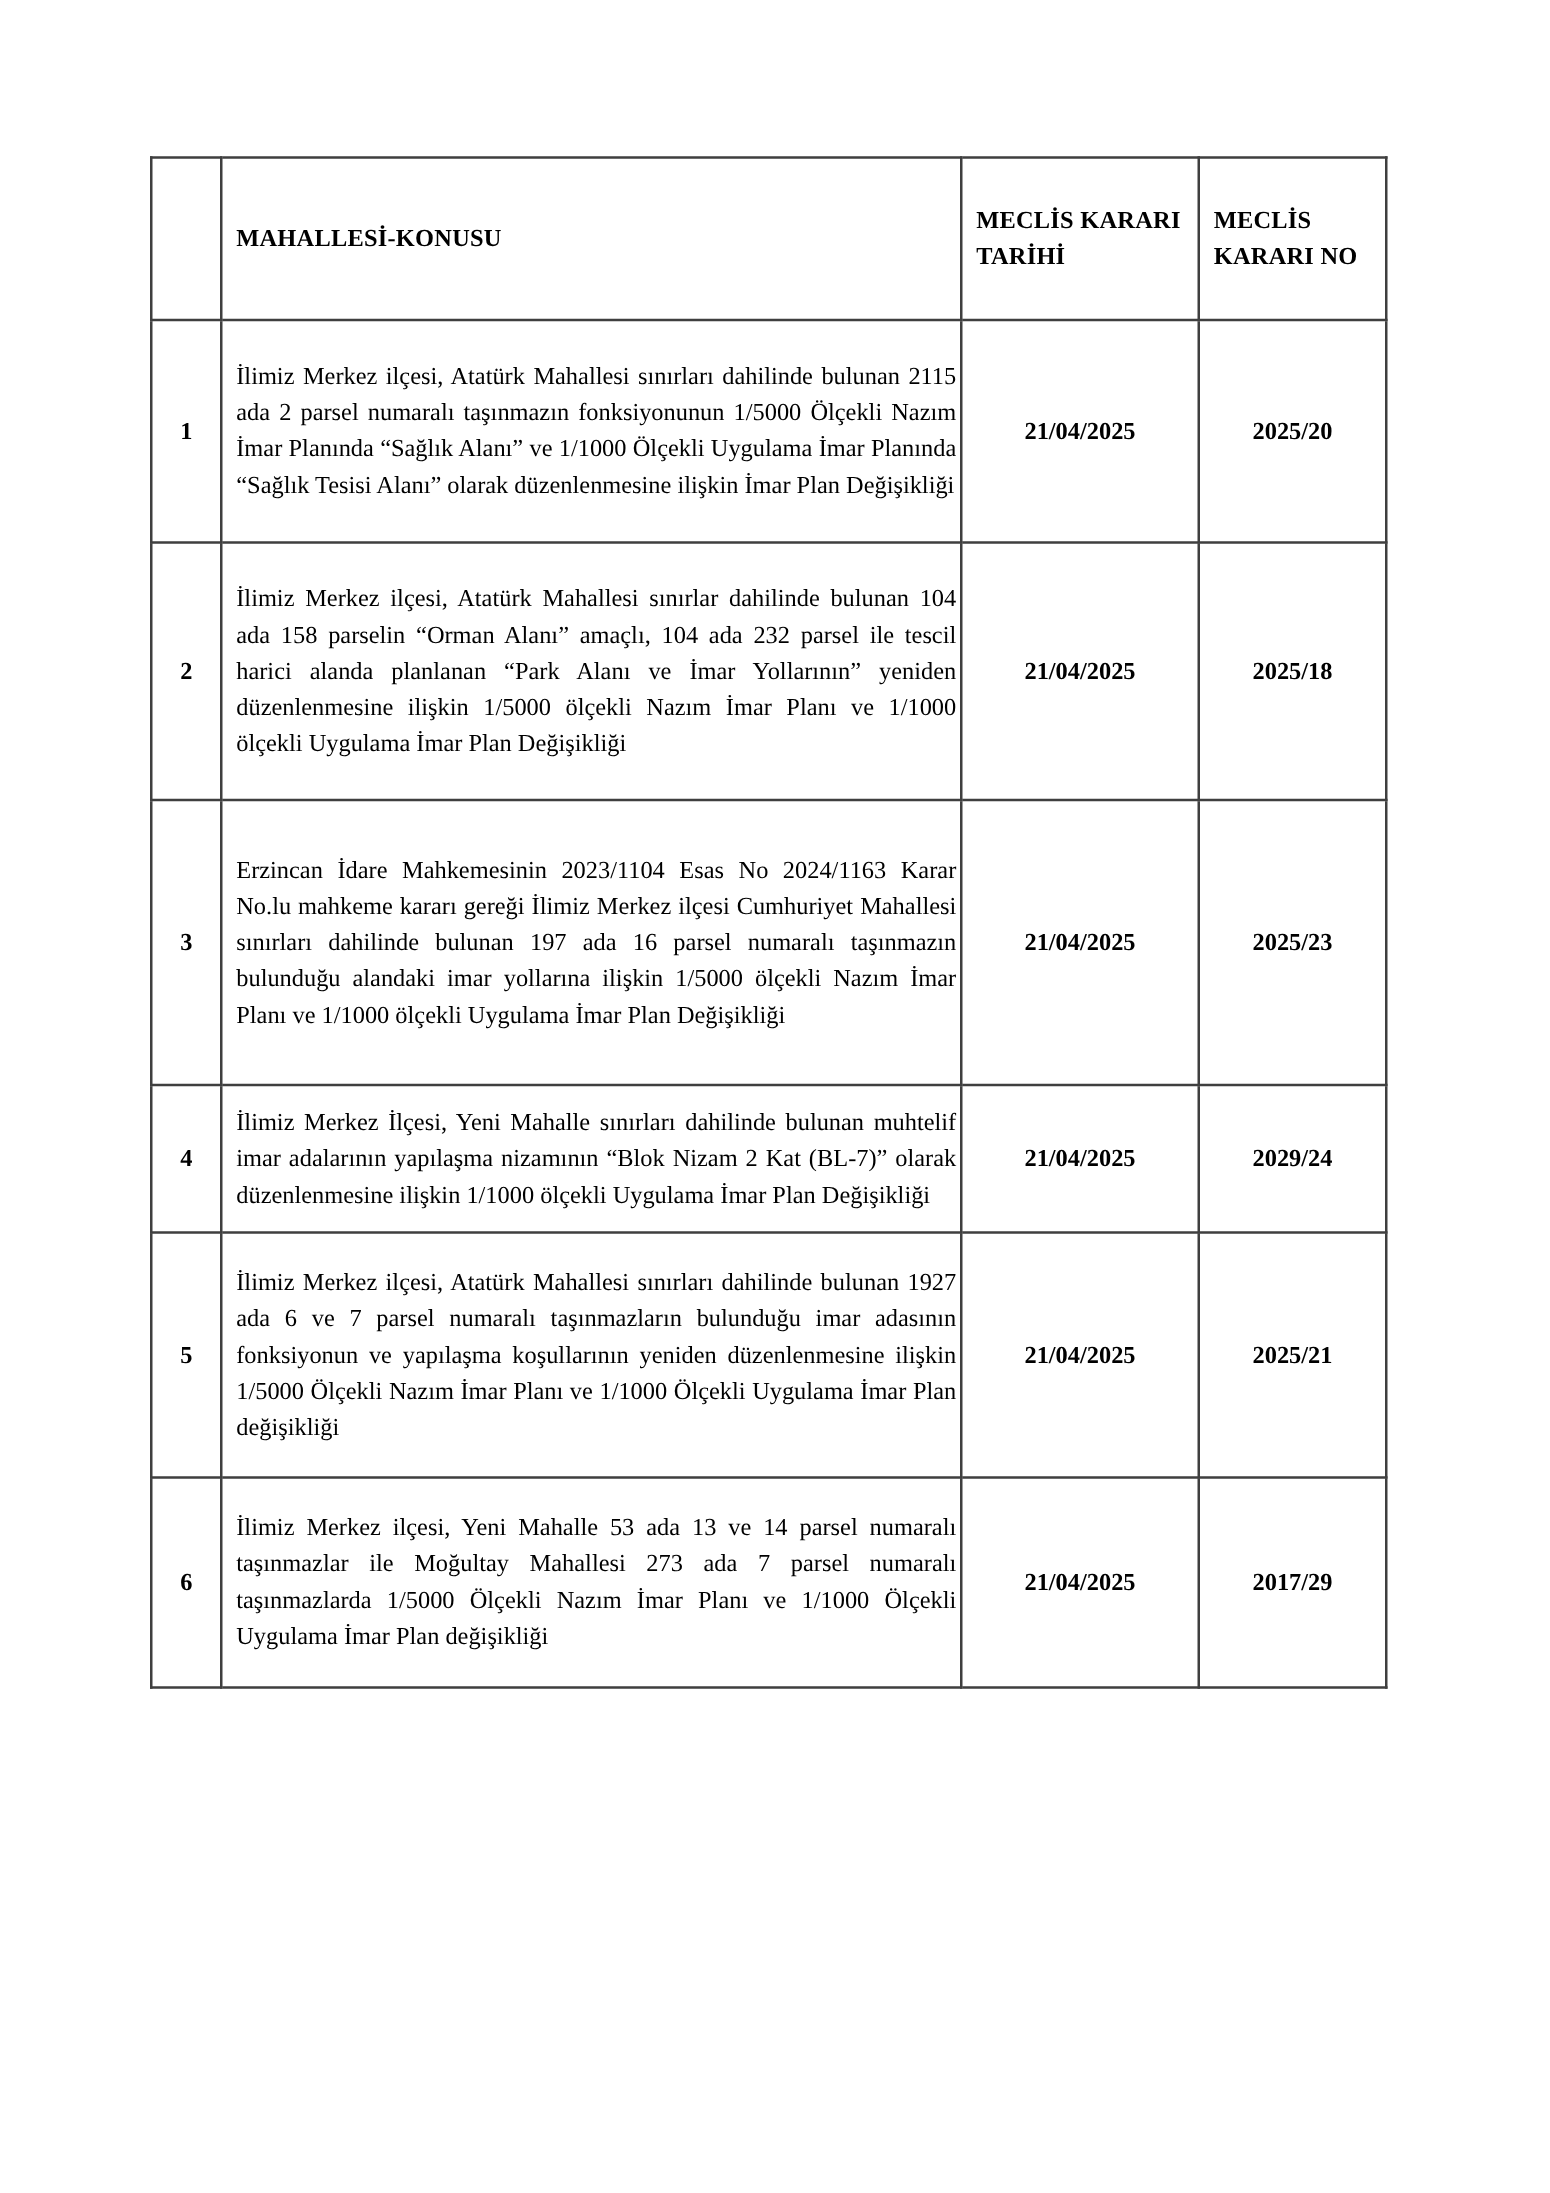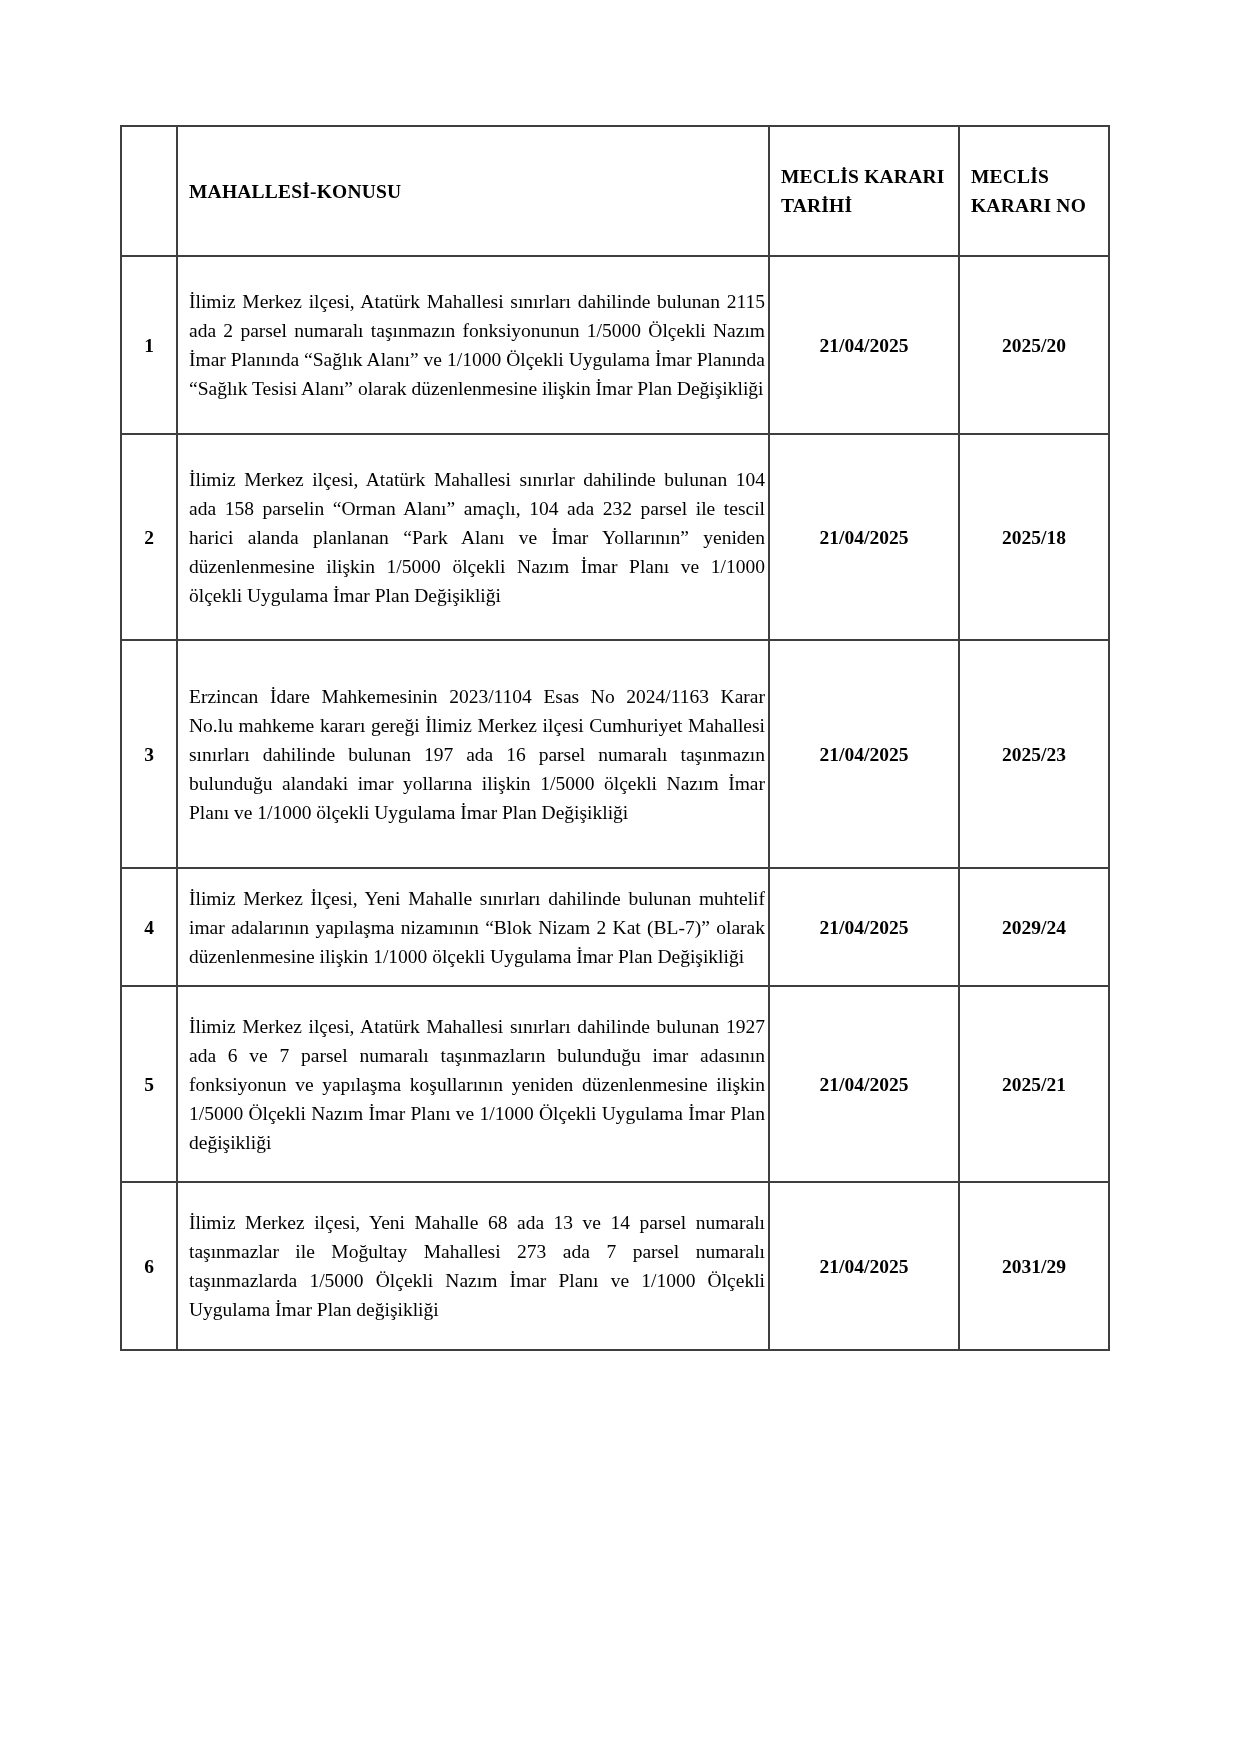--- a/index.html
+++ b/index.html
@@ -132,20 +132,20 @@
 
       <tr class="row-5">
         <td class="cell-index">5</td>
         <td class="cell-subject">İlimiz Merkez ilçesi, Atatürk Mahallesi sınırları dahilinde bulunan 1927 ada 6 ve 7 parsel numaralı taşınmazların bulunduğu imar adasının fonksiyonun ve yapılaşma koşullarının yeniden düzenlenmesine ilişkin 1/5000 Ölçekli Nazım İmar Planı ve 1/1000 Ölçekli Uygulama İmar Plan değişikliği</td>
         <td class="cell-date">21/04/2025</td>
         <td class="cell-no">2025/21</td>
       </tr>
 
       <tr class="row-6">
         <td class="cell-index">6</td>
-        <td class="cell-subject">İlimiz Merkez ilçesi, Yeni Mahalle 68 ada 13 ve 14 parsel numaralı taşınmazlar ile Moğultay Mahallesi 273 ada 7 parsel numaralı taşınmazlarda 1/5000 Ölçekli Nazım İmar Planı ve 1/1000 Ölçekli Uygulama İmar Plan değişikliği</td>
+        <td class="cell-subject">İlimiz Merkez ilçesi, Yeni Mahalle 53 ada 13 ve 14 parsel numaralı taşınmazlar ile Moğultay Mahallesi 273 ada 7 parsel numaralı taşınmazlarda 1/5000 Ölçekli Nazım İmar Planı ve 1/1000 Ölçekli Uygulama İmar Plan değişikliği</td>
         <td class="cell-date">21/04/2025</td>
-        <td class="cell-no">2031/29</td>
+        <td class="cell-no">2017/29</td>
       </tr>
     </tbody>
   </table>
 
 </div>
 
 </body></html>

